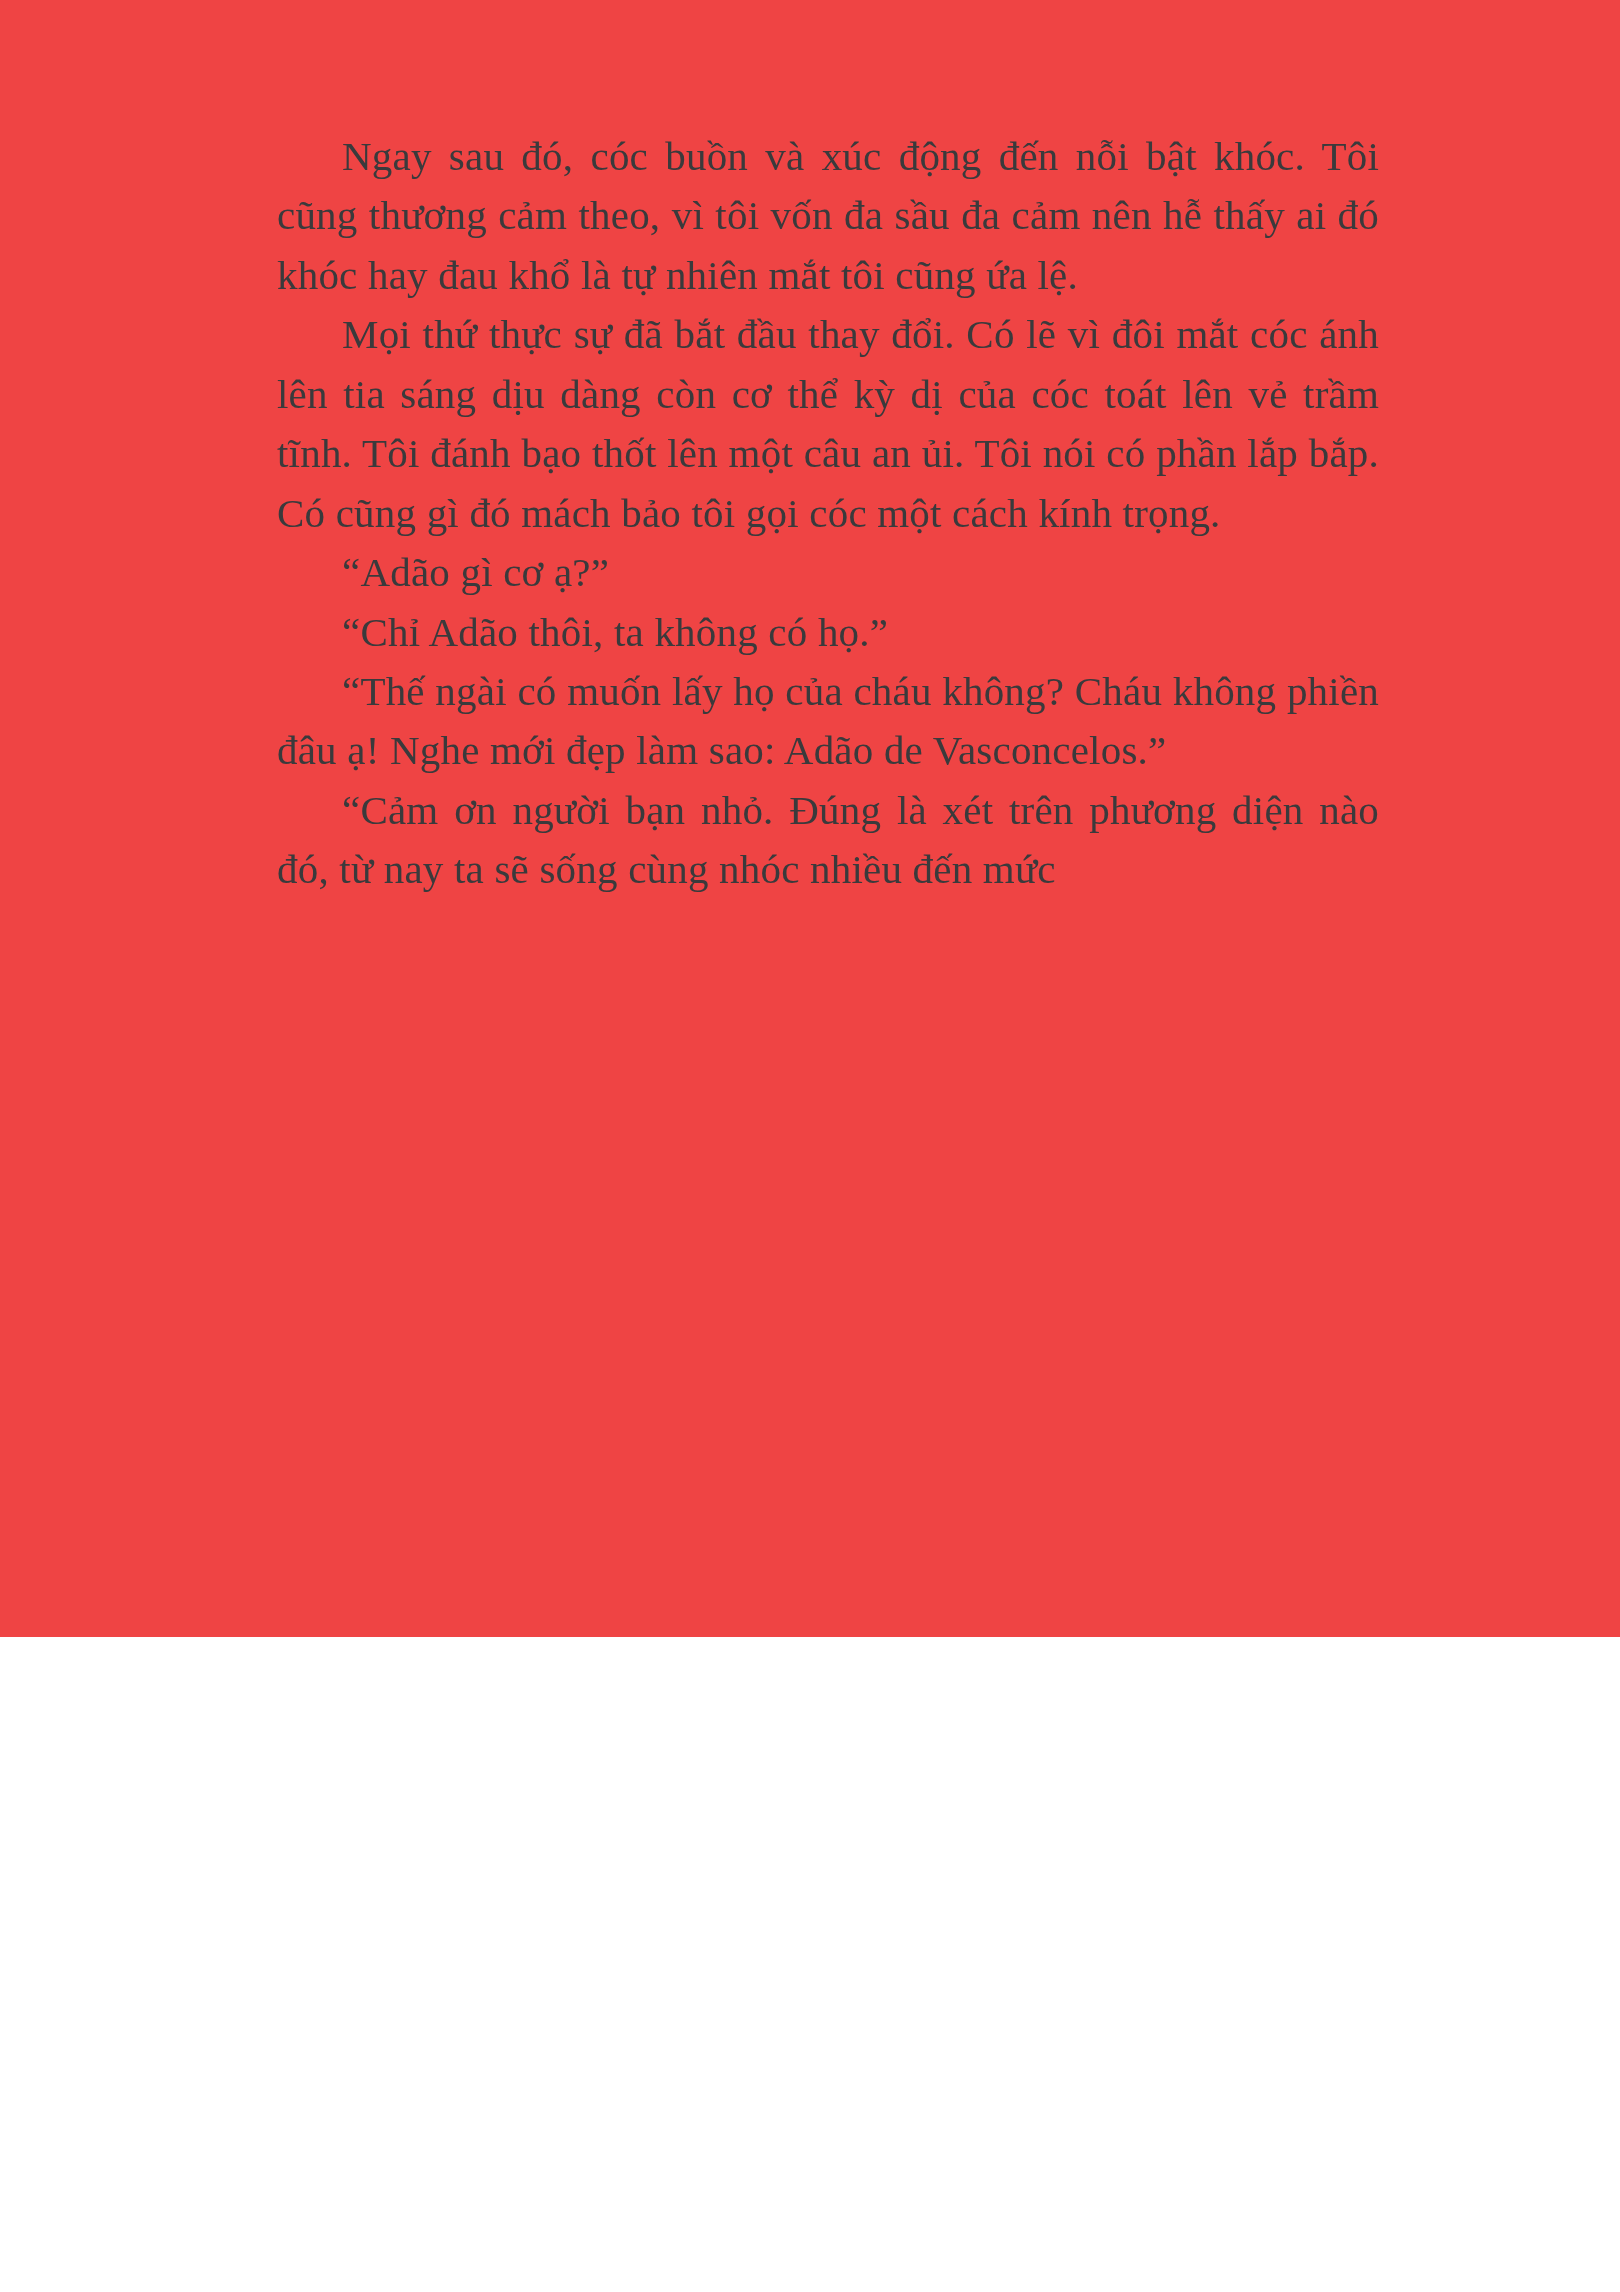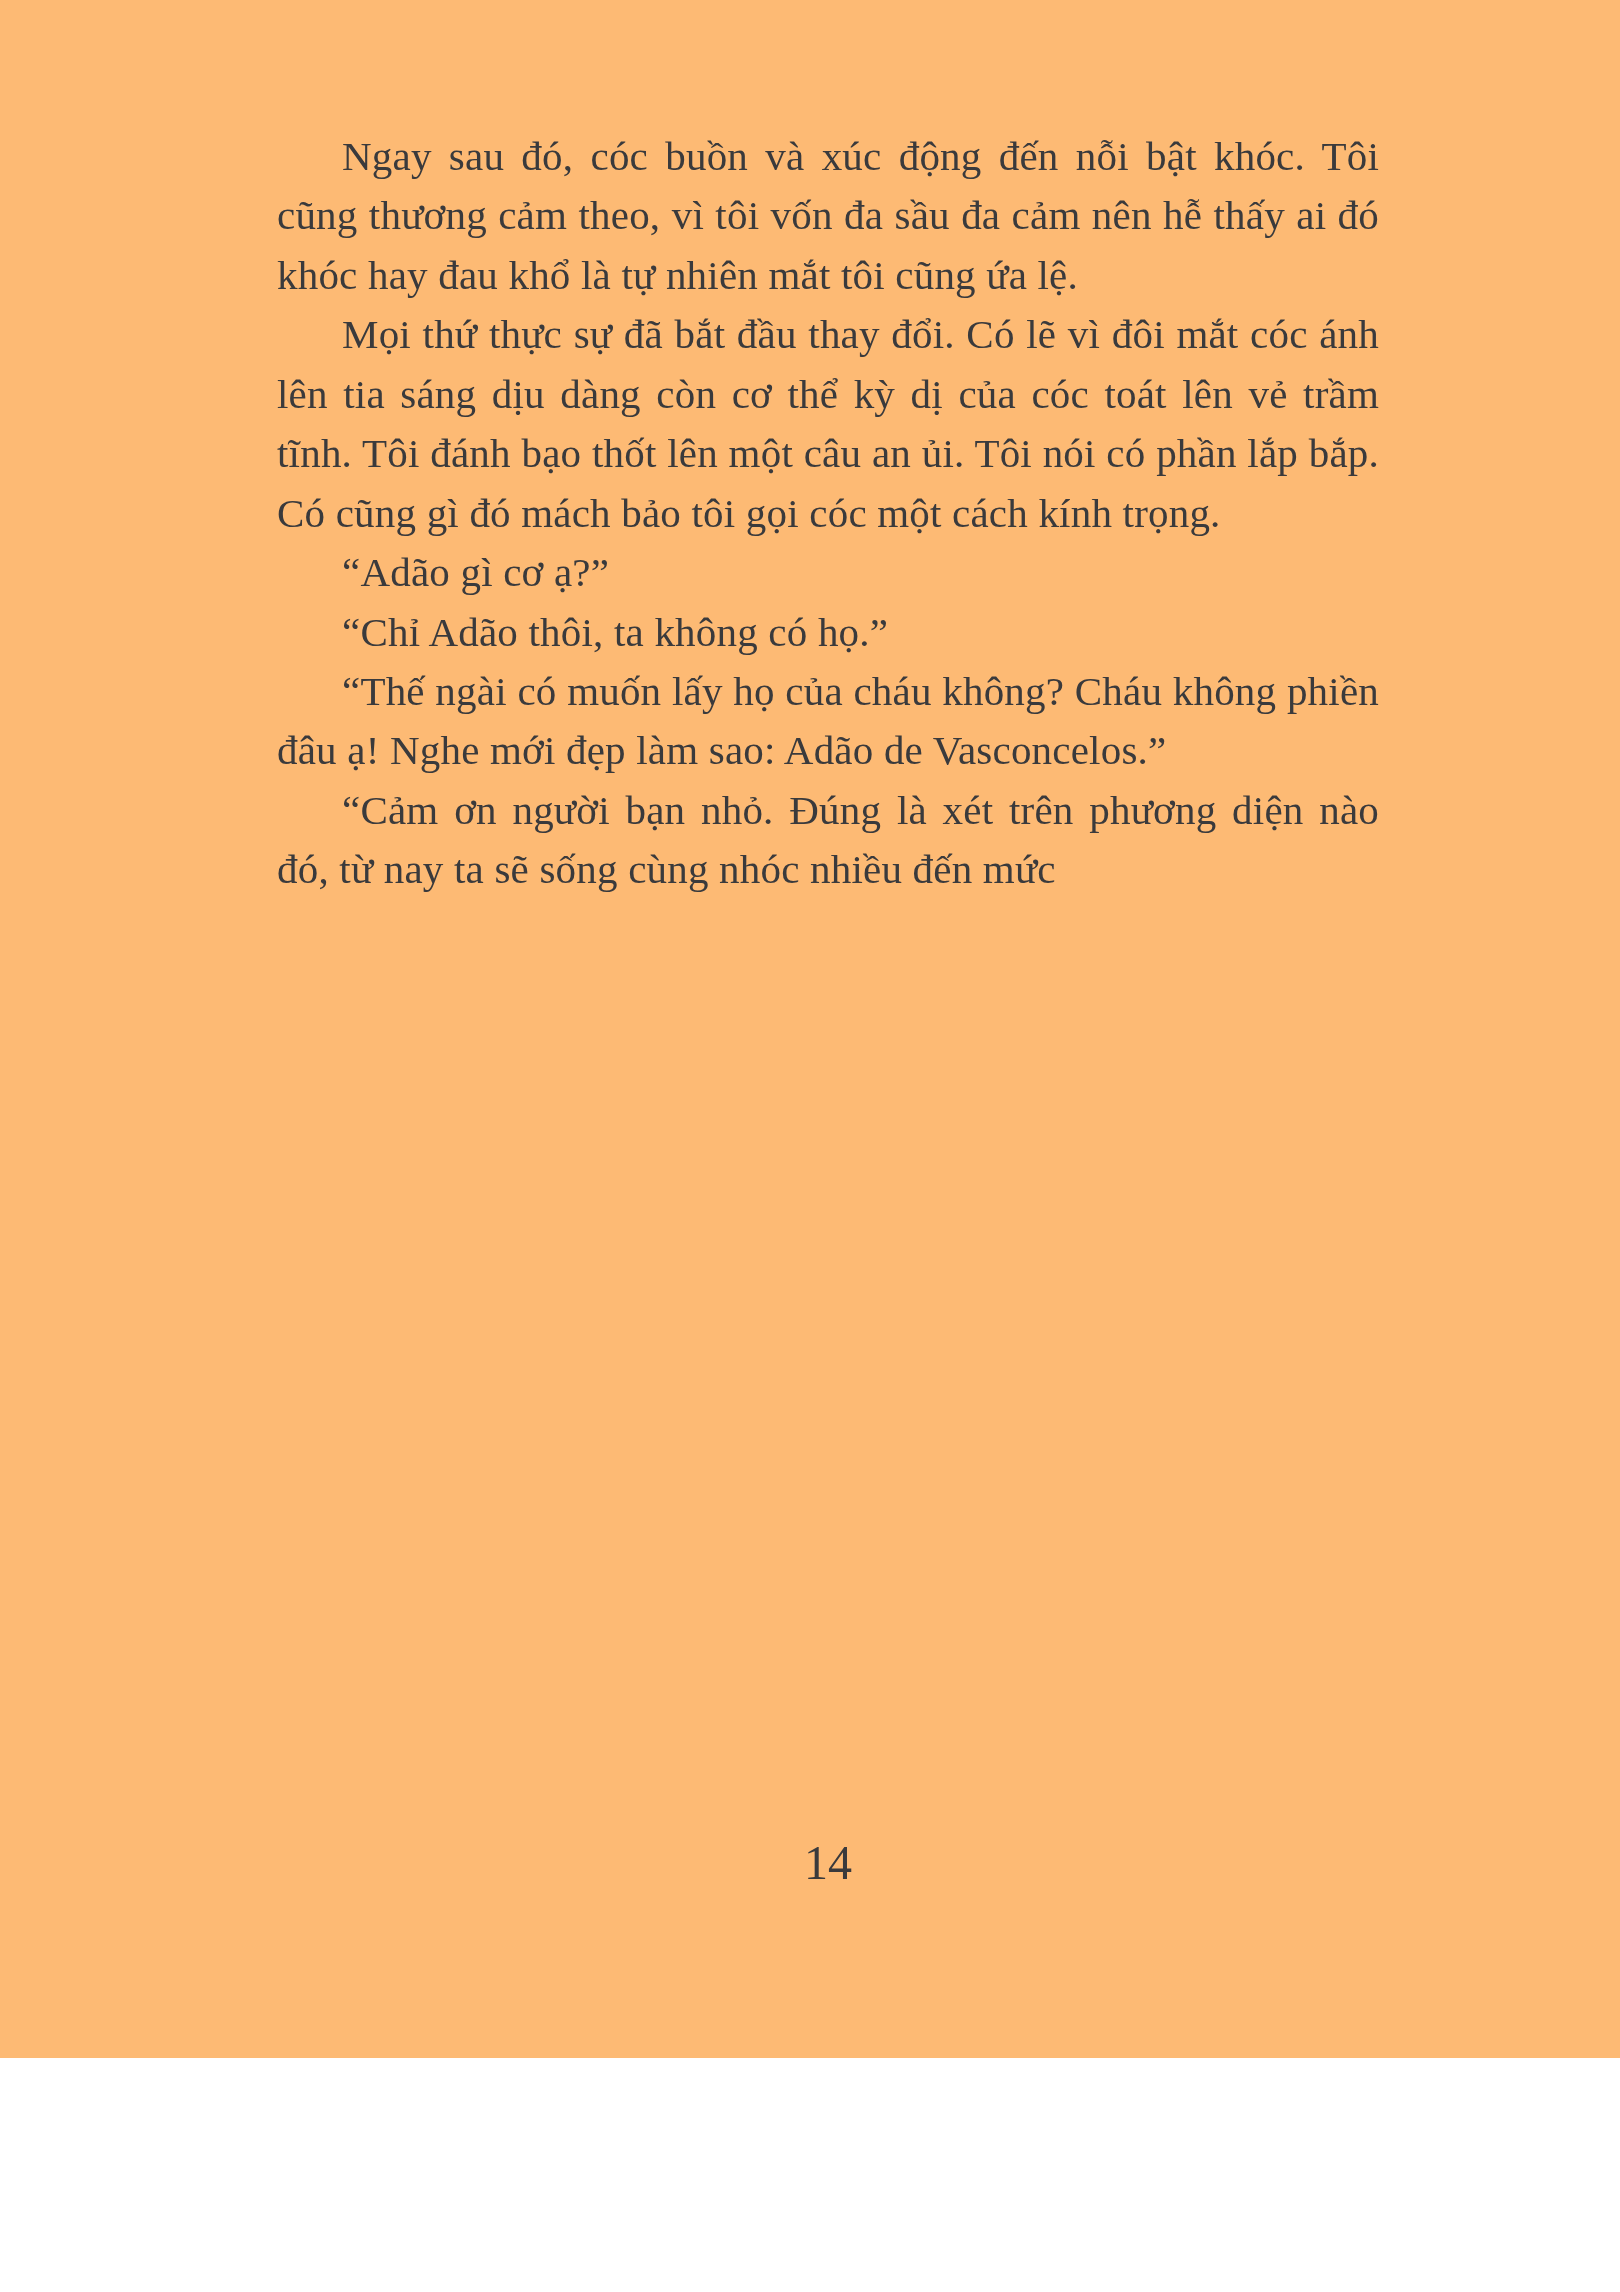--- a/index.html
+++ b/index.html
@@ -9,22 +9,22 @@
     body {
       width: 1620px;
       height: 2293px;
       background: #ffffff;
       font-family: "Liberation Serif", "DejaVu Serif", serif;
       color: #3a3a3c;
     }
     .page {
       position: relative;
       width: 1620px;
-      height: 2058px;
-      background: #fdba74;
+      height: 1637px;
+      background: #ef4444;
       overflow: hidden;
     }
     .text-block {
       position: absolute;
       left: 277px;
       top: 127px;
       width: 1102px;
       font-size: 41px;
       line-height: 1.45;
       text-align: justify;

